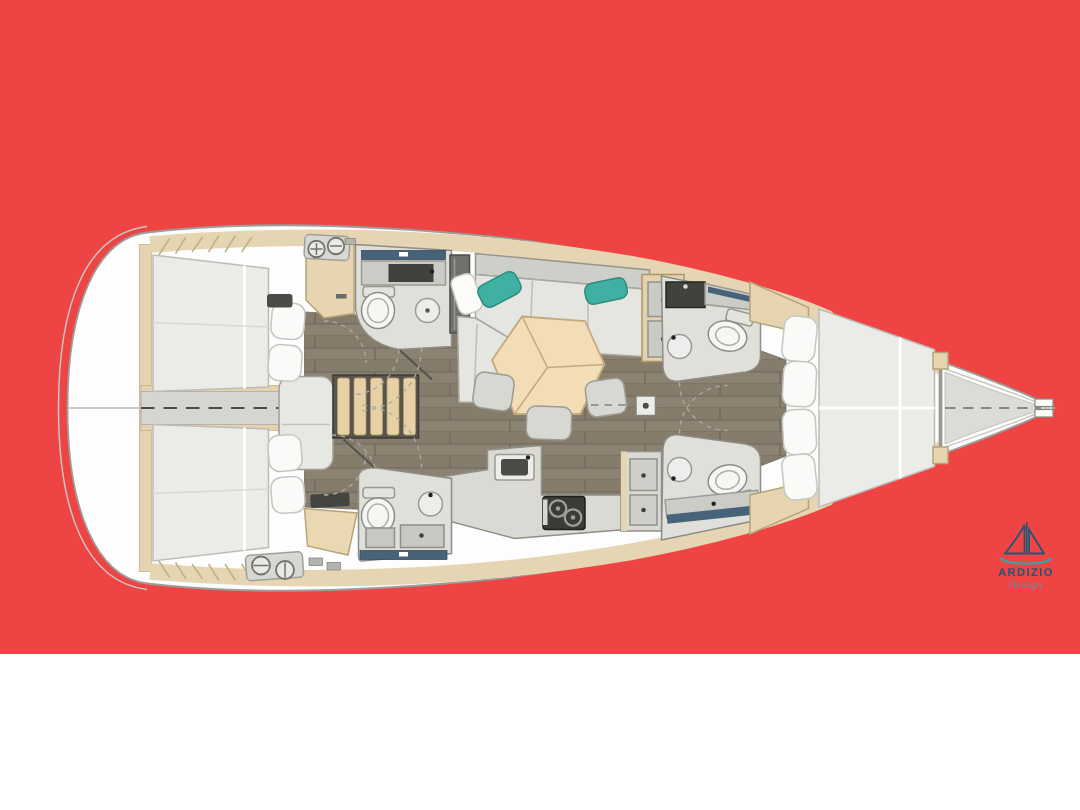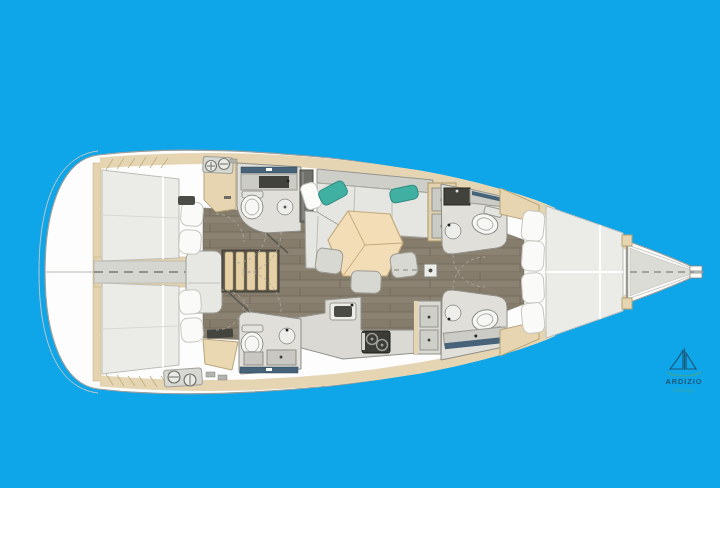--- a/index.html
+++ b/index.html
@@ -1,16 +1,16 @@
 <!DOCTYPE html>
 <html><head>
 <meta charset="utf-8">
 <style>
   html,body{margin:0;padding:0;background:#ffffff;}
-  .stage{position:relative;width:720px;height:488px;background:#0ea5e9;overflow:hidden;
+  .stage{position:relative;width:720px;height:436px;background:#ef4444;overflow:hidden;
          font-family:"Liberation Sans",sans-serif;}
   svg{display:block;}
   text{font-family:"Liberation Sans",sans-serif;}
   .brand-text{font-weight:bold;letter-spacing:.9px;font-size:7.5px;}
   .brand-sub{font-size:6px;letter-spacing:.5px;}
 </style>
 </head>
 <body>
 
 <div class="stage">

